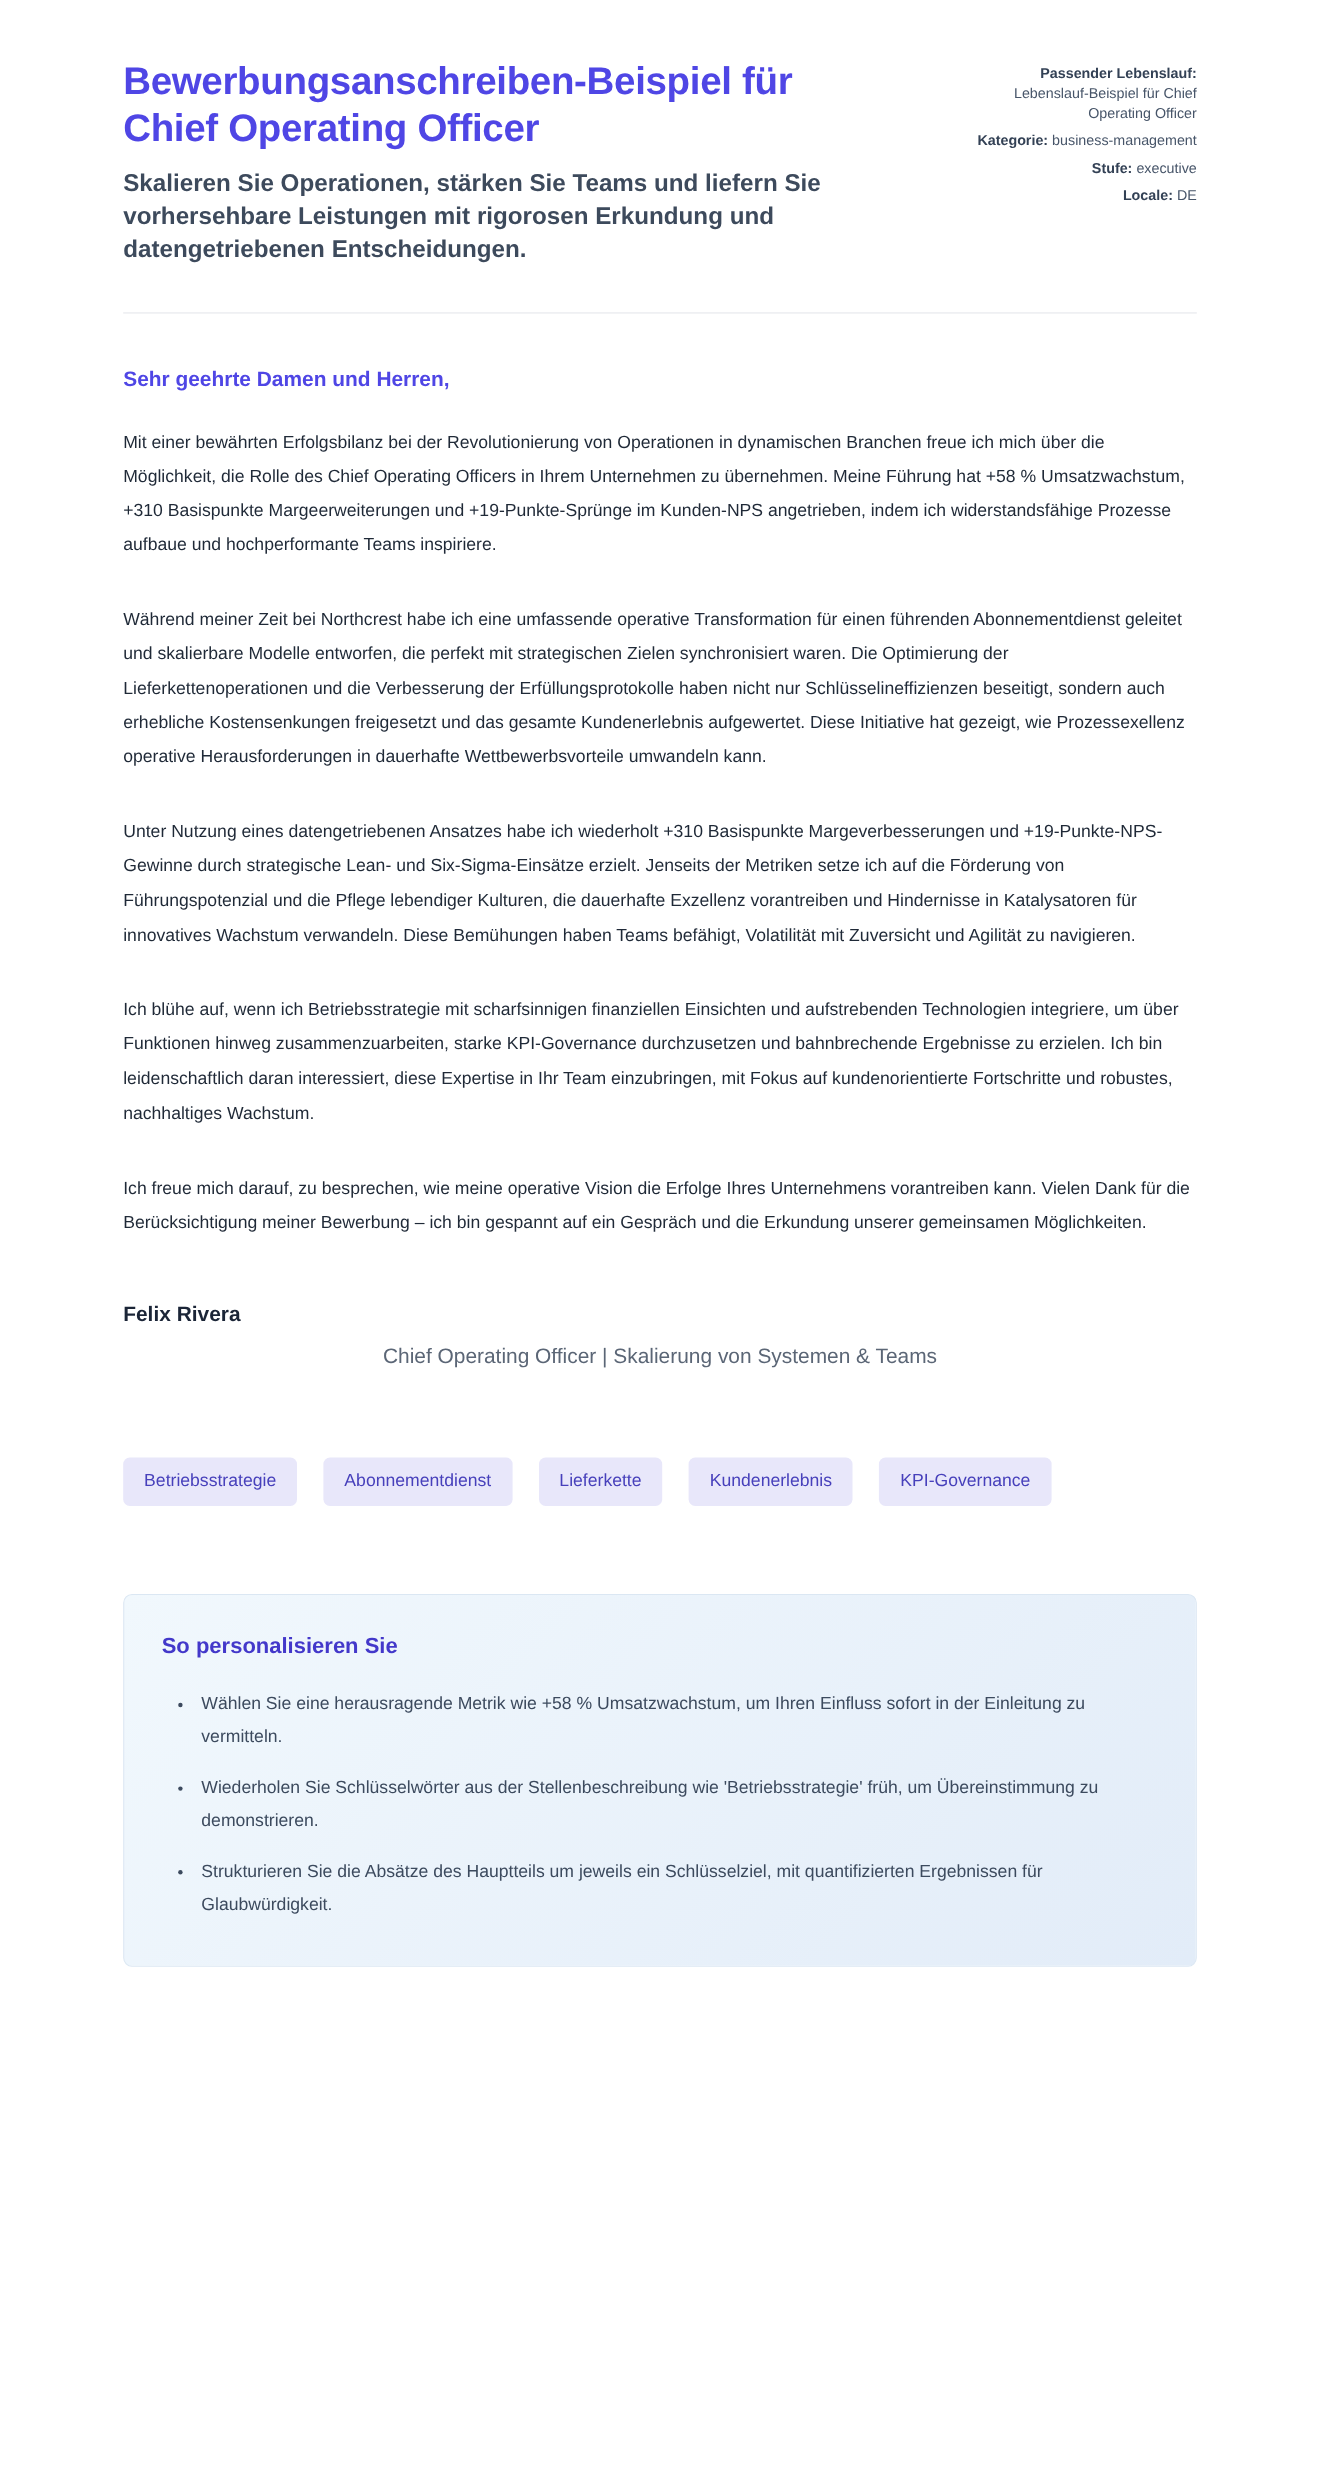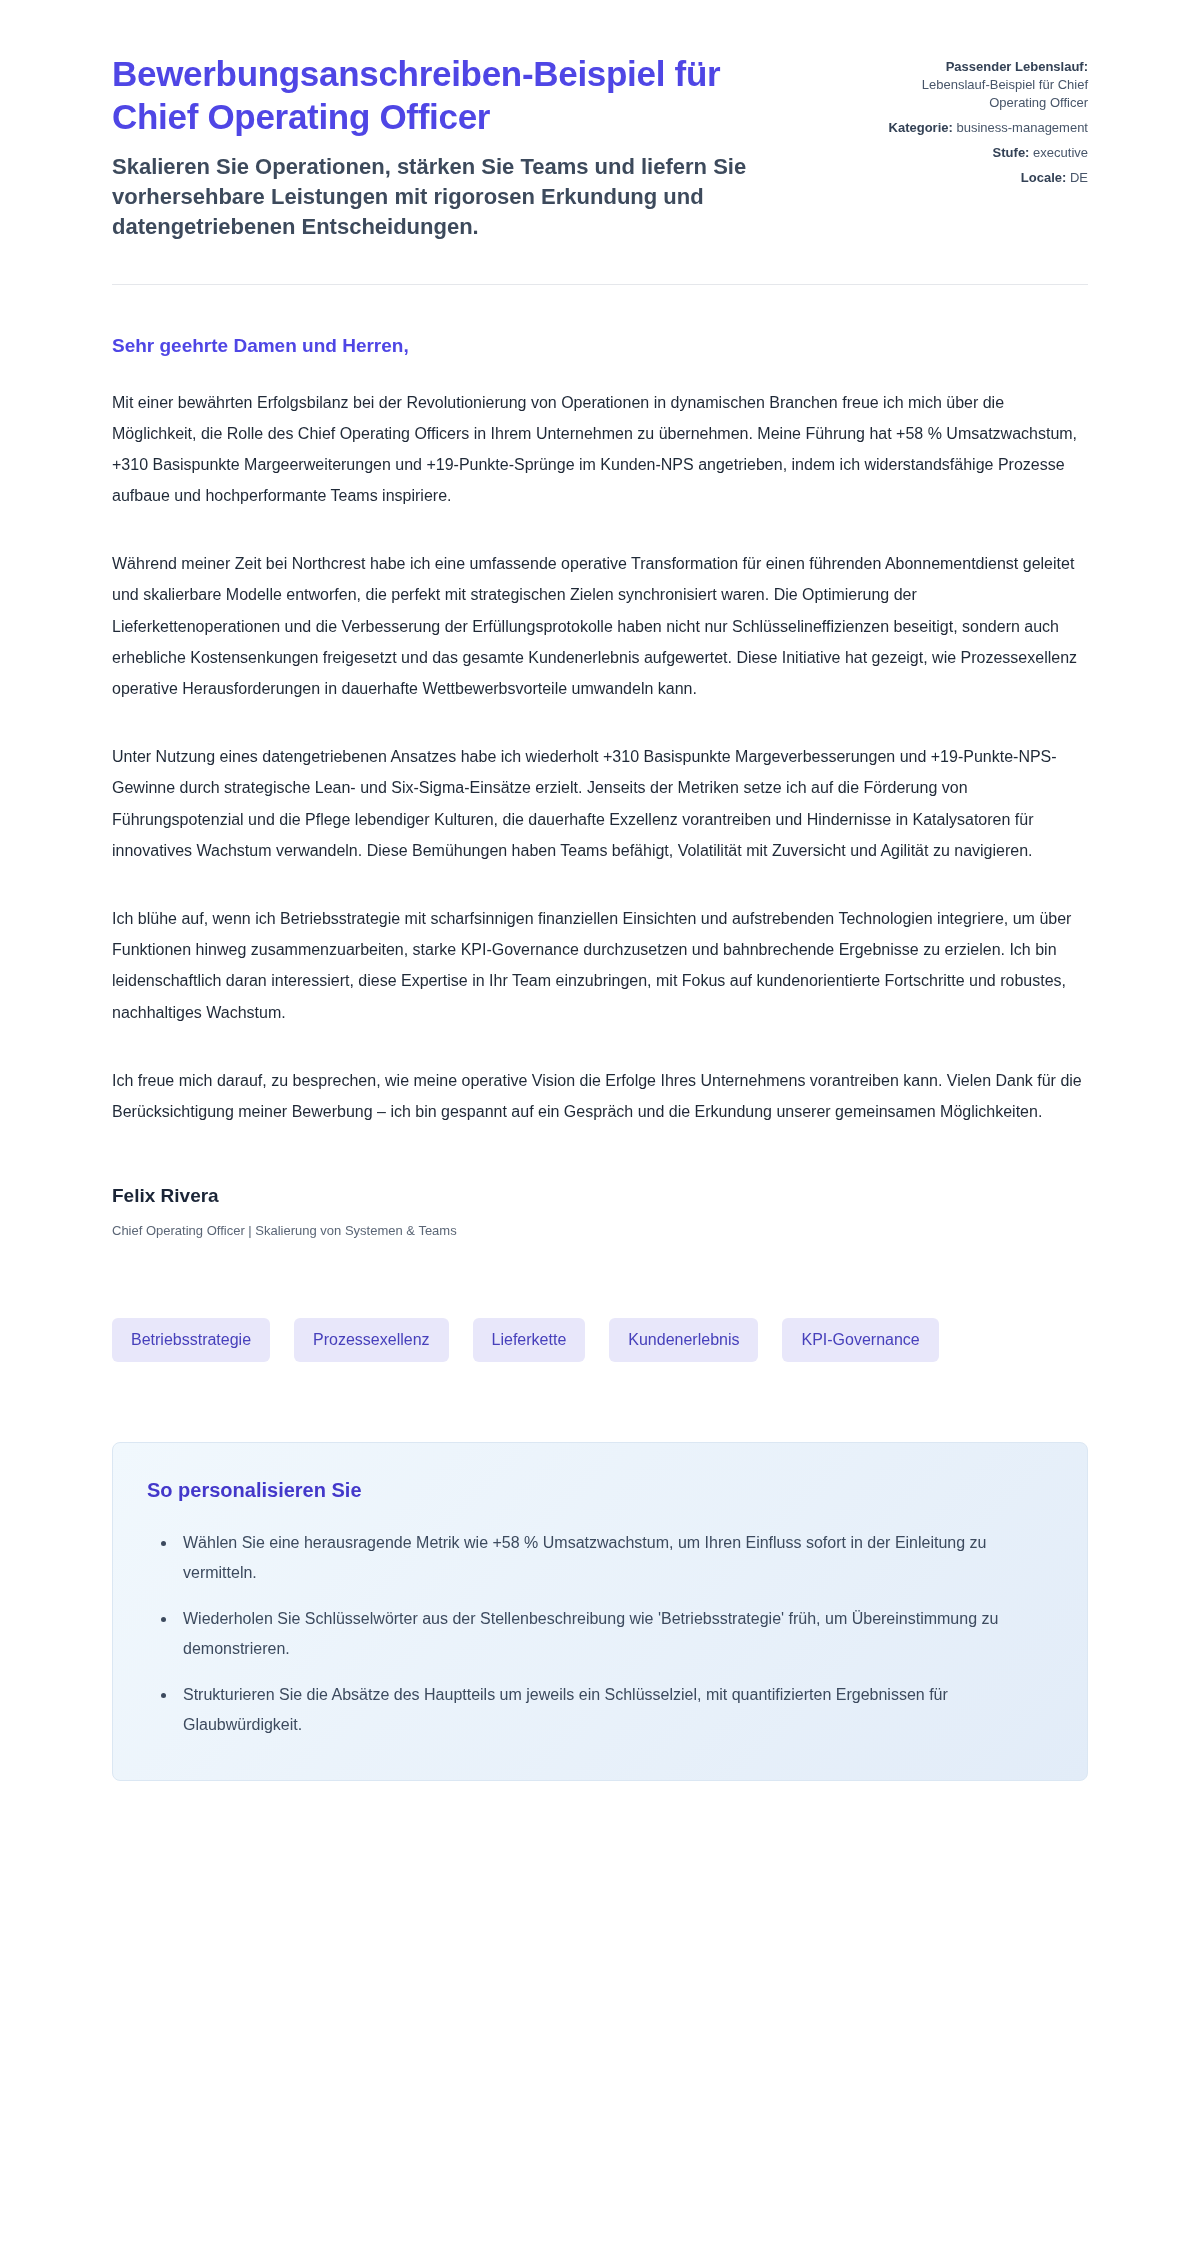--- a/index.html
+++ b/index.html
@@ -88,22 +88,23 @@
   
   .signature{margin-top:58px;}
   .sig-name{
     margin:0 0 16px;
     font-size:19px;
     font-weight:700;
     color:#1b2537;
   }
   .sig-role{
     margin:0;
-    font-size:13px;
+    font-size:19px;
     color:var(--role-text);
+    text-align:center;
   }
   
   .chips{
     margin-top:80px;
     display:flex;
     flex-wrap:wrap;
     gap:24px;
   }
   .chip{
     display:inline-block;
@@ -187,21 +188,21 @@
         <p>Ich freue mich darauf, zu besprechen, wie meine operative Vision die Erfolge Ihres Unternehmens vorantreiben kann. Vielen Dank für die Berücksichtigung meiner Bewerbung – ich bin gespannt auf ein Gespräch und die Erkundung unserer gemeinsamen Möglichkeiten.</p>
       </div>
 
     <div class="signature">
       <p class="sig-name">Felix Rivera</p>
       <p class="sig-role">Chief Operating Officer | Skalierung von Systemen &amp; Teams</p>
     </div>
 
     <div class="chips">
         <span class="chip">Betriebsstrategie</span>
-        <span class="chip">Prozessexellenz</span>
+        <span class="chip">Abonnementdienst</span>
         <span class="chip">Lieferkette</span>
         <span class="chip">Kundenerlebnis</span>
         <span class="chip">KPI-Governance</span>
       </div>
 
     <section class="callout">
       <h2 class="callout-title">So personalisieren Sie</h2>
       <ul class="callout-list">
           <li>Wählen Sie eine herausragende Metrik wie +58 % Umsatzwachstum, um Ihren Einfluss sofort in der Einleitung zu vermitteln.</li>
           <li>Wiederholen Sie Schlüsselwörter aus der Stellenbeschreibung wie 'Betriebsstrategie' früh, um Übereinstimmung zu demonstrieren.</li>

